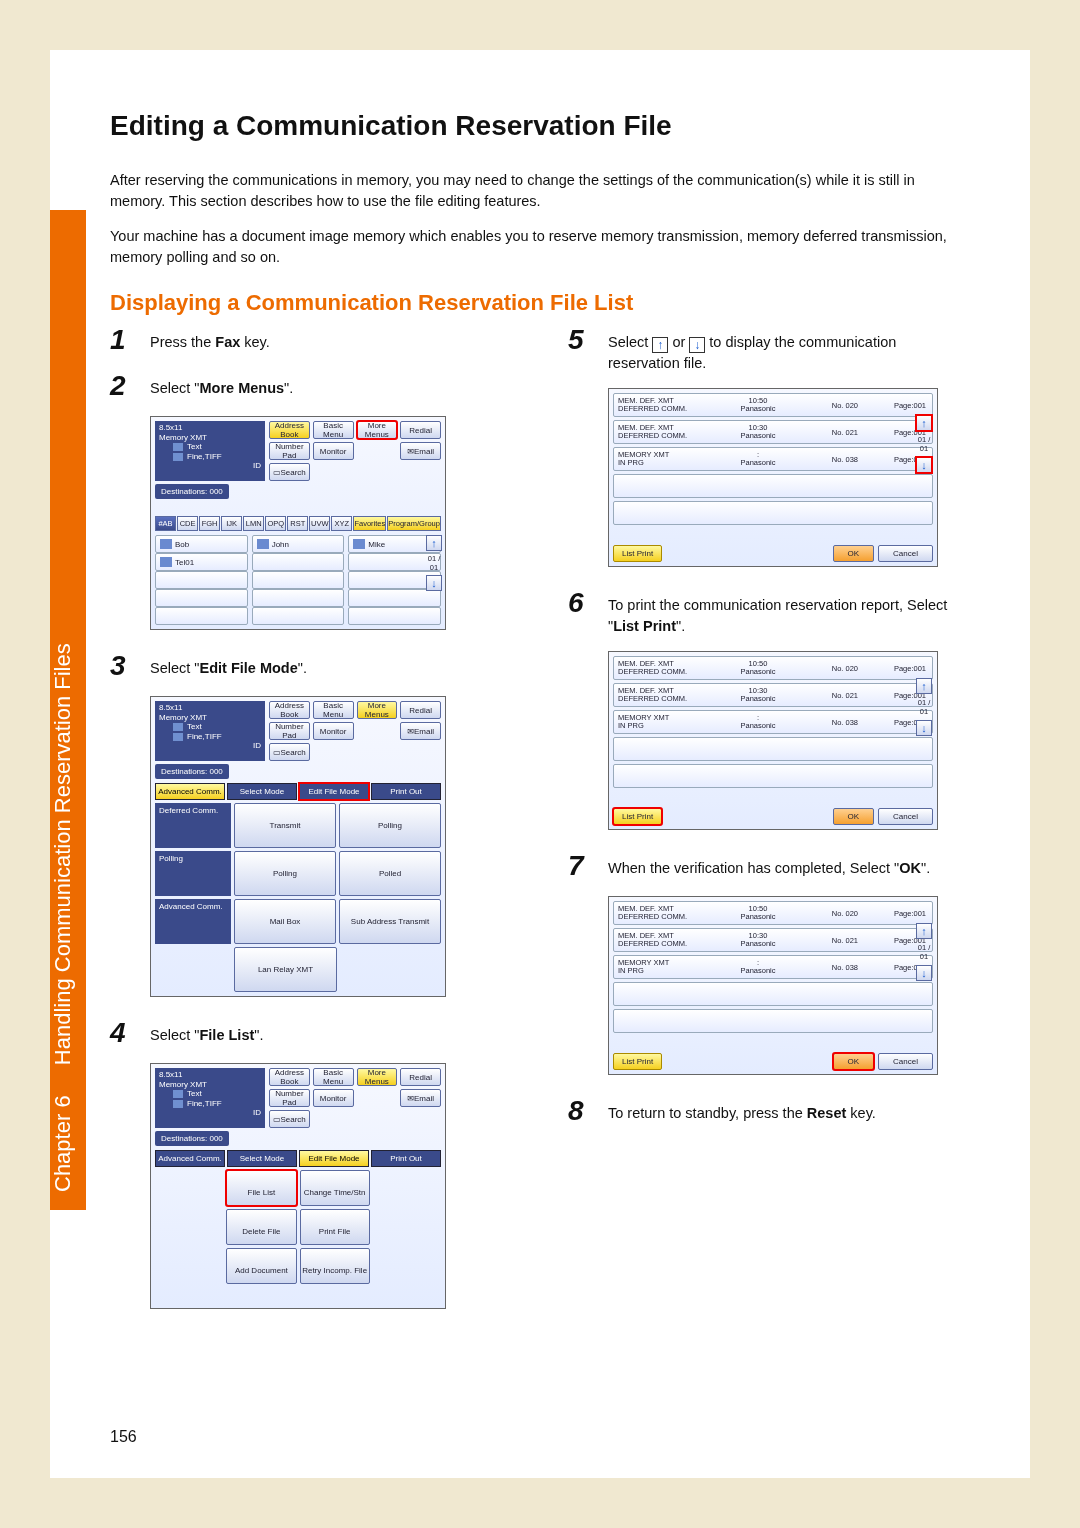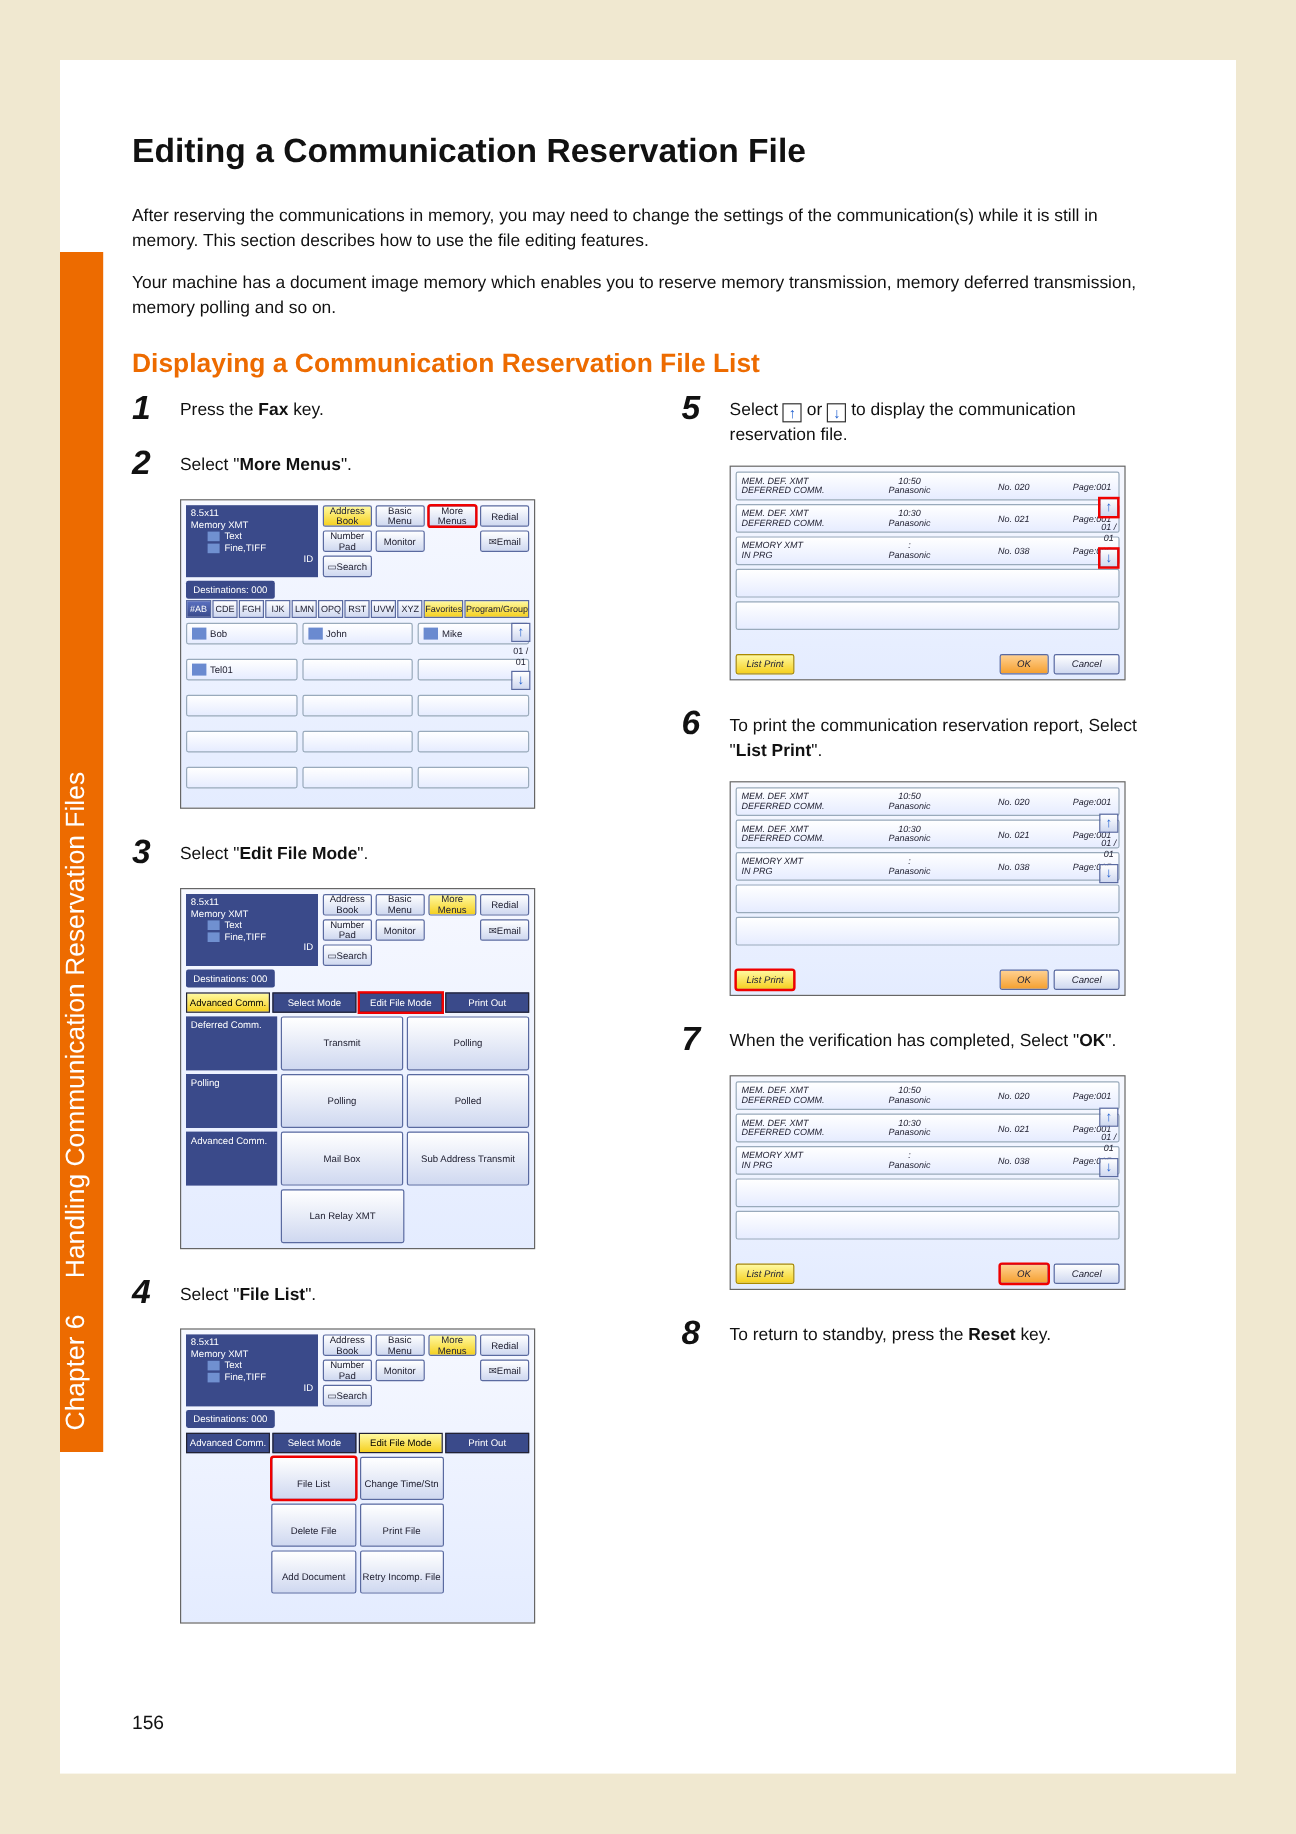--- a/index.html
+++ b/index.html
@@ -153,38 +153,38 @@
     display: flex; gap: 3px; margin-top: 3px;
   }
   .dest-chip {
     background: #3a4a8a;
     color: #fff;
     font-size: 8px;
     padding: 3px 6px;
     border-radius: 2px;
   }
   .tabs-row {
-    display: flex; gap: 1px; margin-top: 1px;
+    display: flex; gap: 1px; margin-top: 17px;
   }
   .tab {
     flex: 1;
     background: linear-gradient(#fff, #cfd8f0);
     border: 1px solid #5a6aa0;
     font-size: 7.5px;
     text-align: center;
     padding: 2px 0;
     color: #223;
   }
   .tab.sel { background: linear-gradient(#5a70c0, #3a4a8a); color: #fff; }
   .tab.last { background: linear-gradient(#fff9a0, #f5d020); }
   .body-rows {
     margin-top: 4px;
     position: relative;
   }
-  .cell-row { display: flex; gap: 4px; margin-bottom: 12px; justify-content: flex-end; }
+  .cell-row { display: flex; gap: 4px; margin-bottom: 0; justify-content: flex-end; }
   .cell {
     flex: 1;
     height: 18px;
     background: linear-gradient(#fff, #e6ecff);
     border: 1px solid #9ab;
     border-radius: 2px;
     font-size: 8px;
     display: flex; align-items: center; padding: 0 4px;
     color: #223;
   }
@@ -231,21 +231,20 @@
   .func-btn.hl-red { outline: 2px solid #f00000; outline-offset: -1px; }
   .file-list-panel .func-btn, .file-list-panel .func-lbl { height: 20px; }
   .list-panel {
     border: 1px solid #666;
     background: linear-gradient(#f6f8ff, #e4ecff);
     width: 330px;
     padding: 4px;
     font-size: 8px;
     color: #223;
     position: relative;
-    font-style: italic;
   }
   .list-item {
     display: flex;
     height: 24px;
     background: linear-gradient(#fff, #e6ecff);
     border: 1px solid #9ab;
     border-radius: 2px;
     margin-bottom: 3px;
     padding: 2px 4px;
     font-size: 7.5px;

